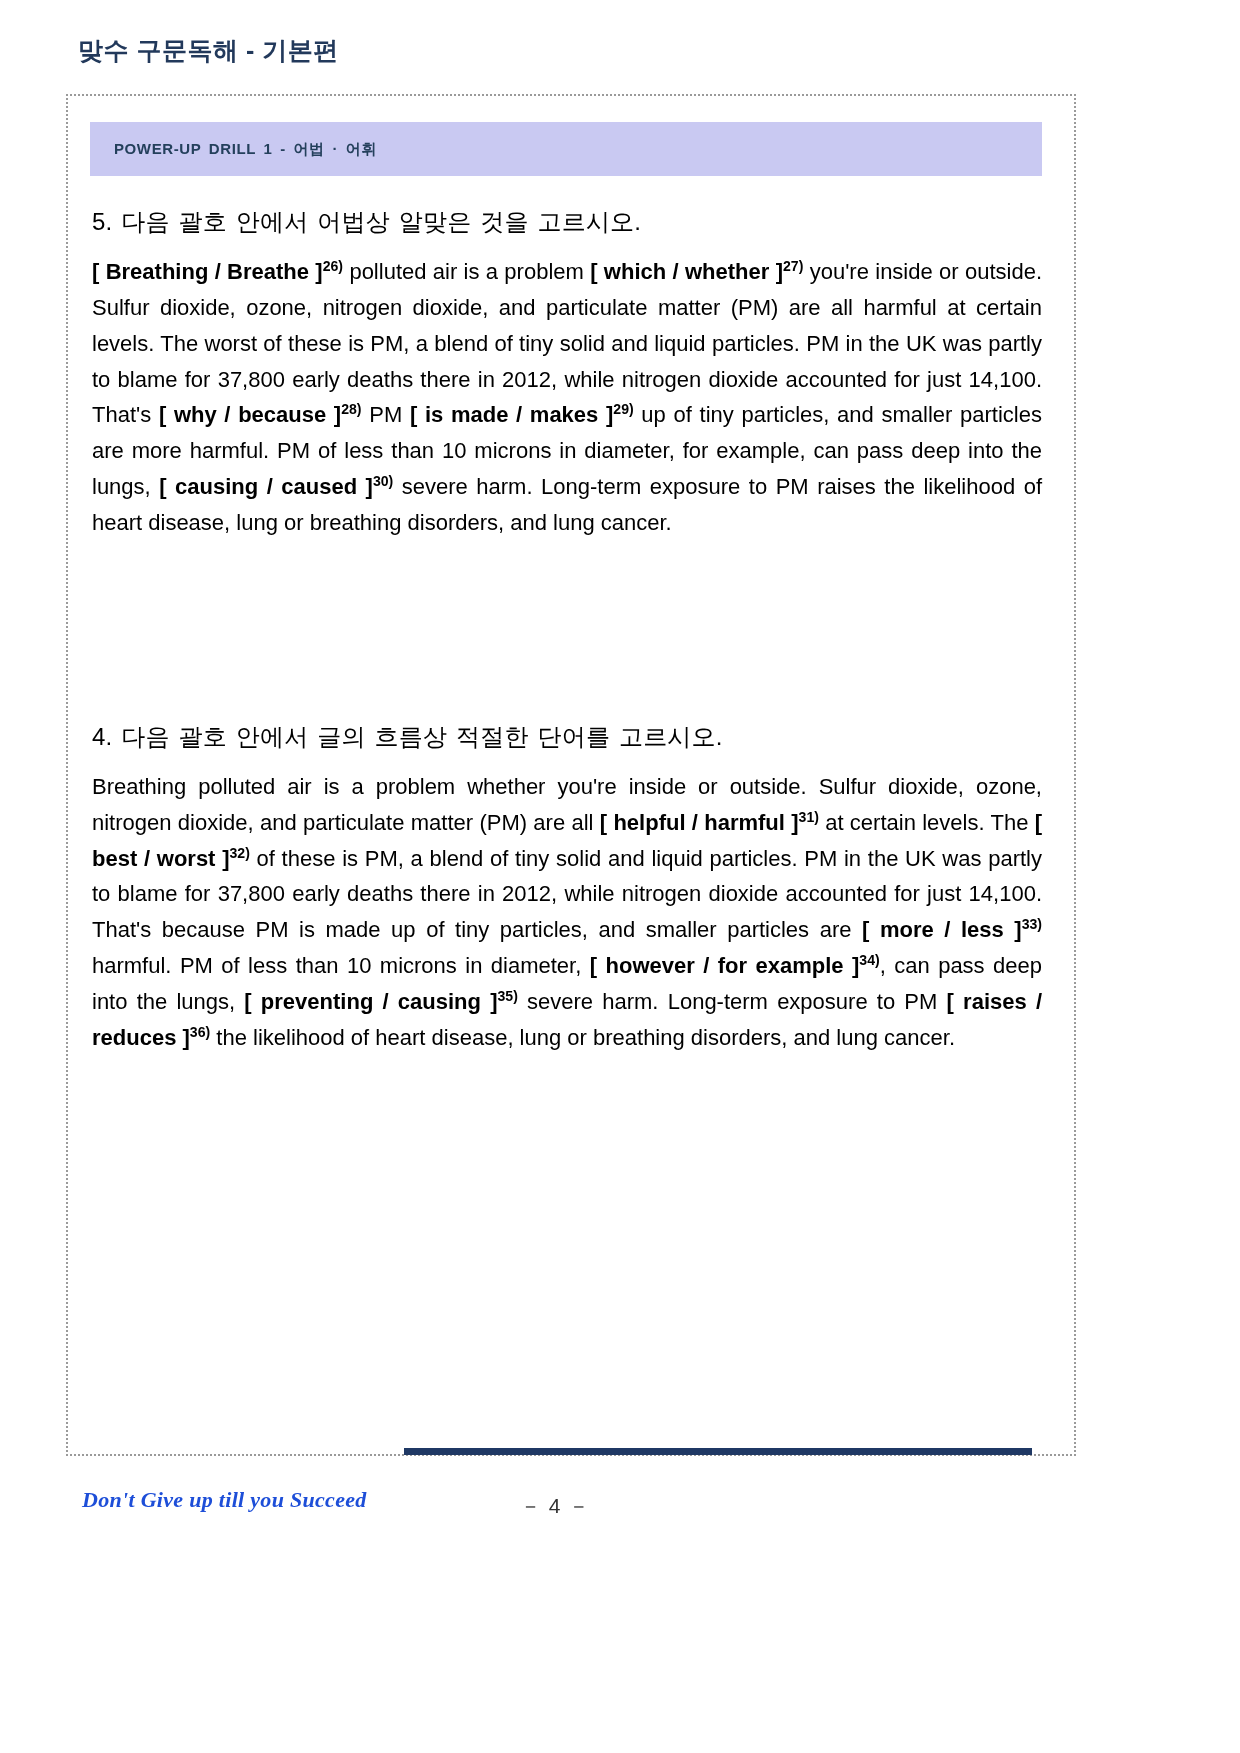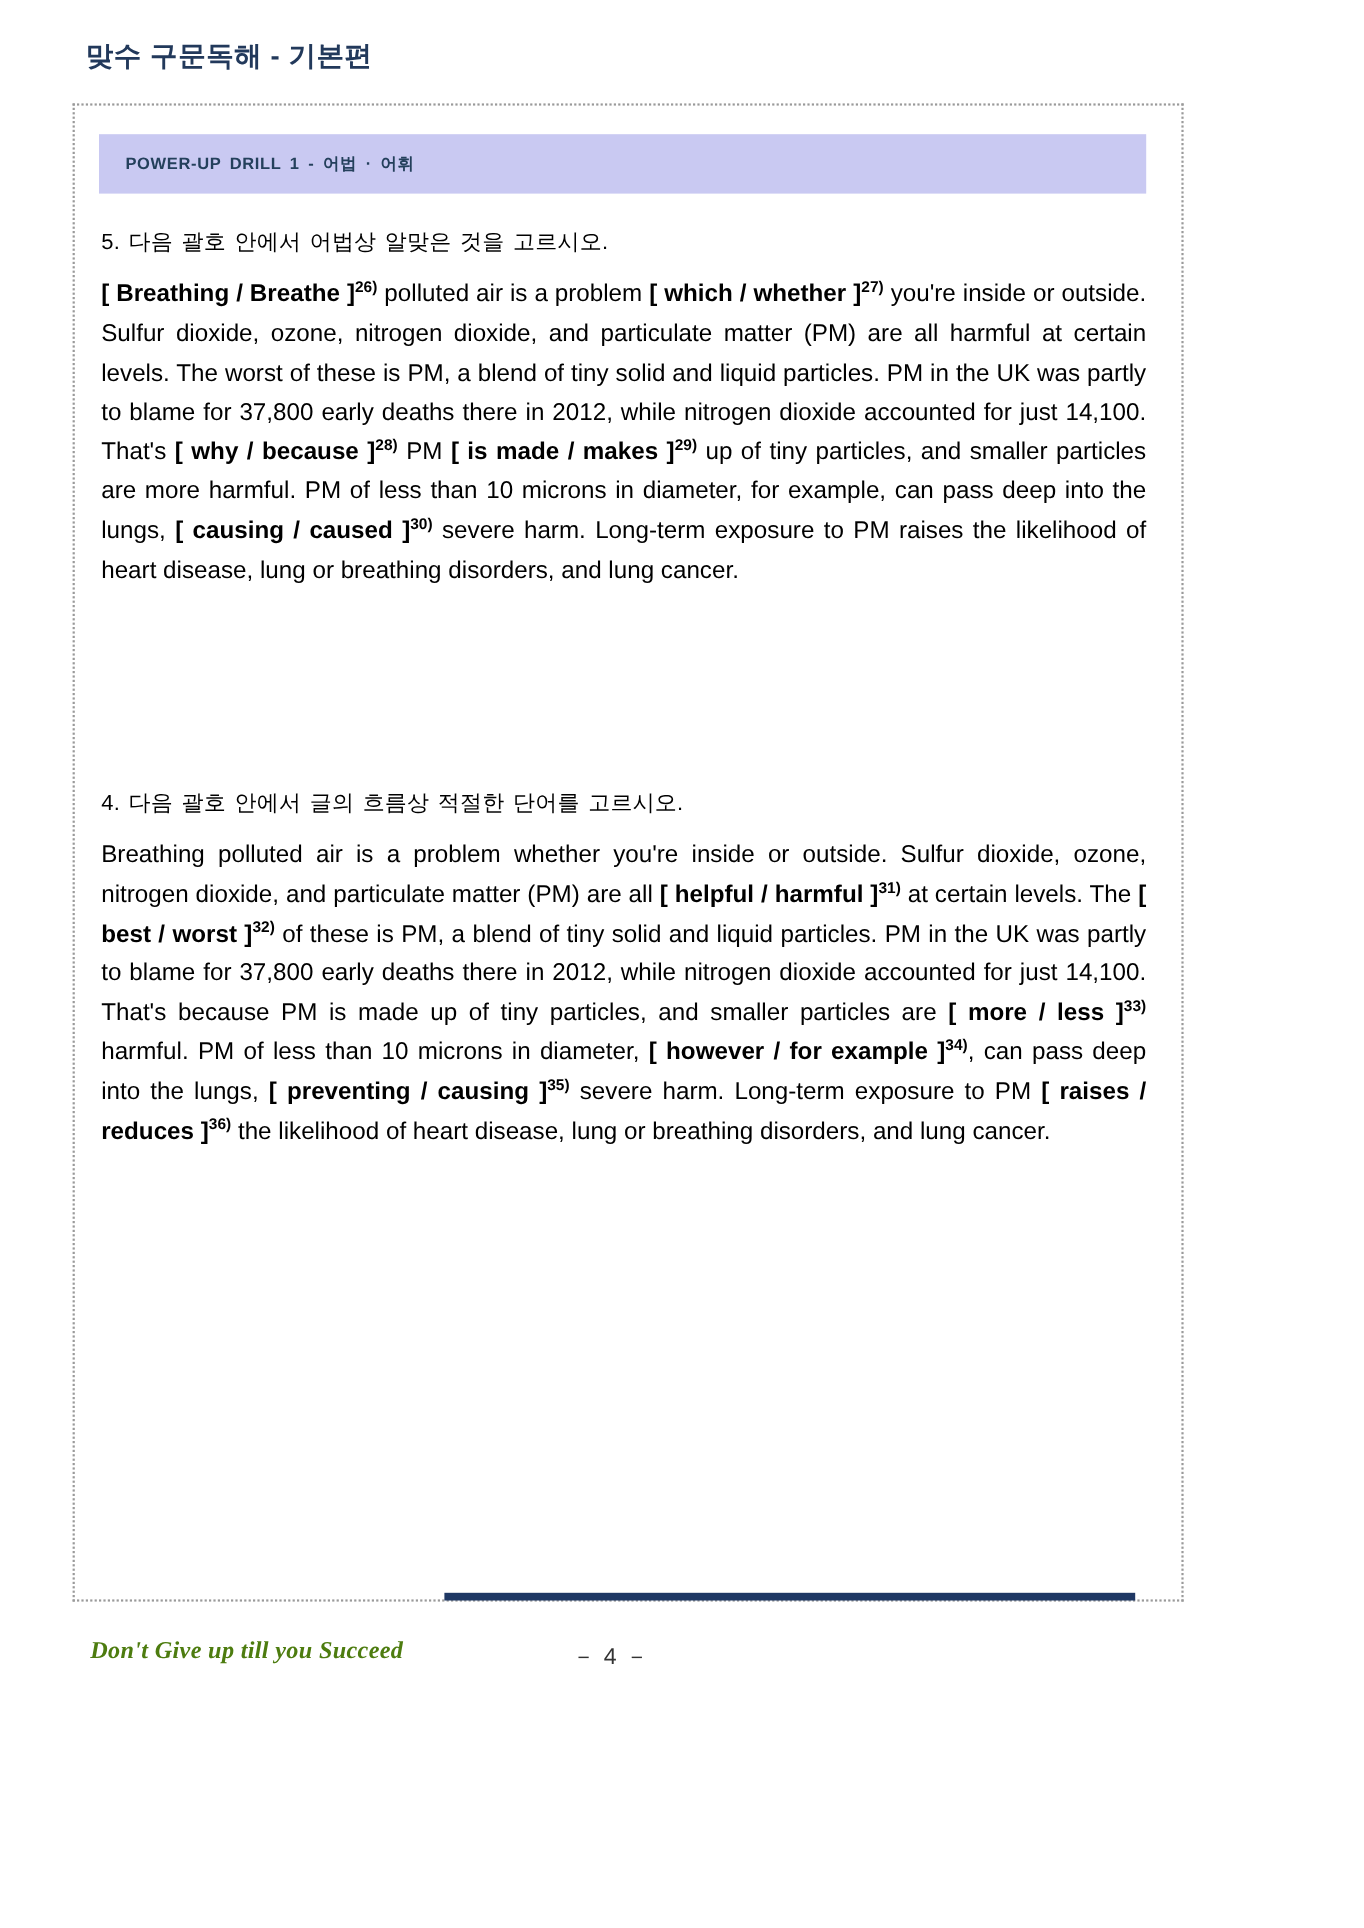--- a/index.html
+++ b/index.html
@@ -66,21 +66,21 @@
   .drill-banner-label {
     font-size: 15px;
     font-weight: bold;
     color: #24405c;
     letter-spacing: 0.6px;
     word-spacing: 3px;
   }
 
   
   .q-prompt {
-    font-size: 20px;
+    font-size: 24px;
     color: #000;
     margin: 0 0 16px 2px;
     letter-spacing: 0.2px;
     word-spacing: 2px;
   }
 
   
   .passage {
     font-size: 22px;
     line-height: 1.63;
@@ -112,21 +112,21 @@
     background: #1f3864;
   }
   .footer-motto {
     position: absolute;
     left: 82px;
     top: 1487px;
     font-family: "Liberation Serif", "DejaVu Serif", serif;
     font-style: italic;
     font-weight: bold;
     font-size: 22px;
-    color: #4d7c0f;
+    color: #1d4ed8;
     white-space: nowrap;
     letter-spacing: 0.3px;
   }
   .footer-page {
     position: absolute;
     left: 520px;
     top: 1492px;
     font-size: 21px;
     color: #333;
     white-space: nowrap;

